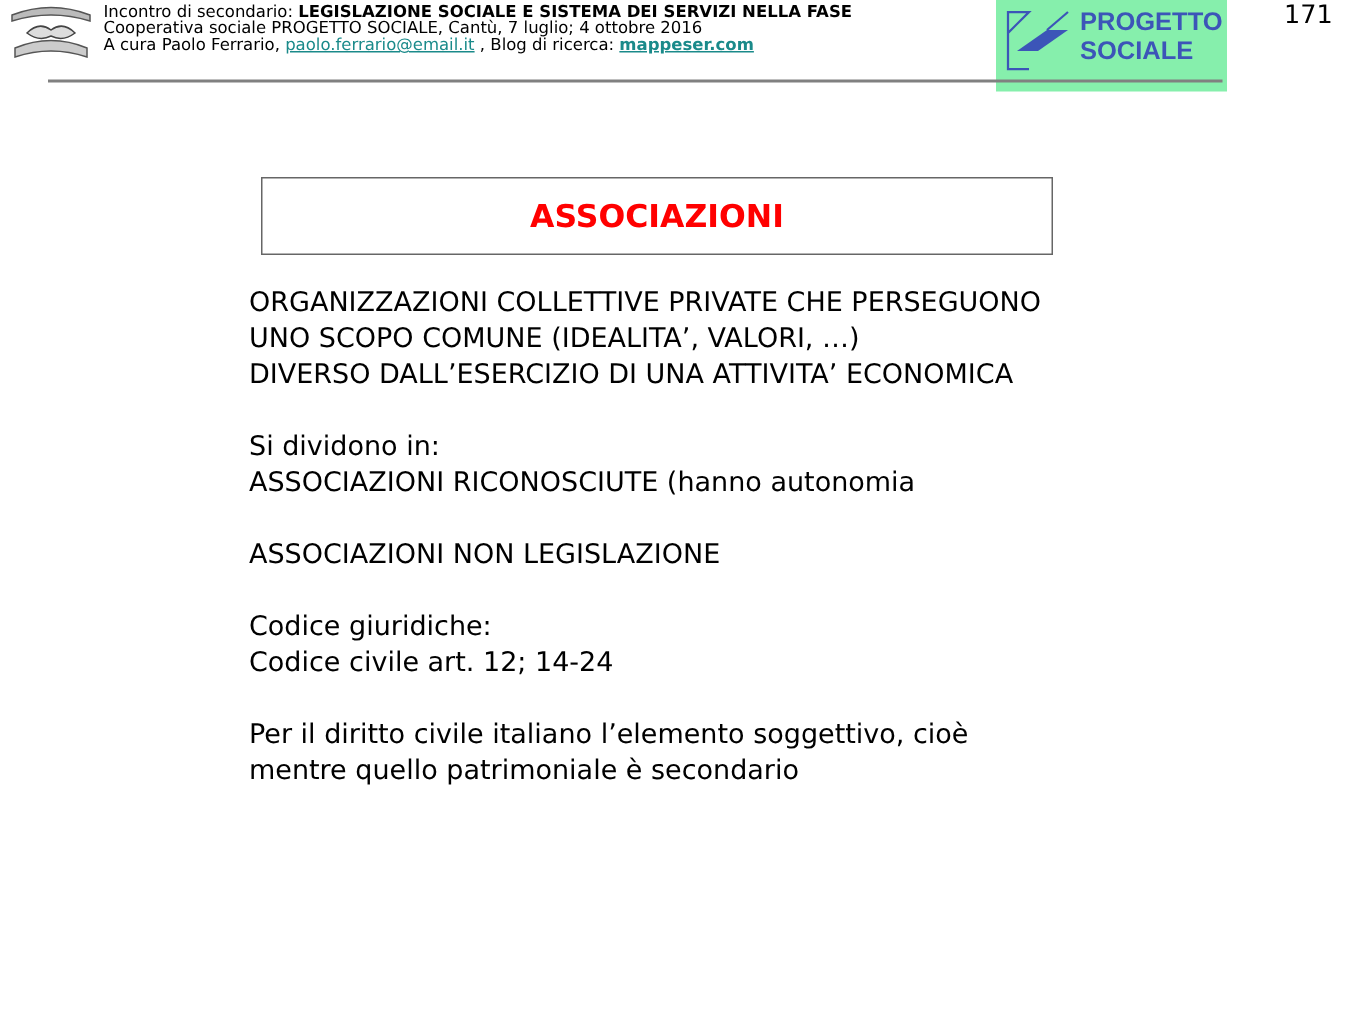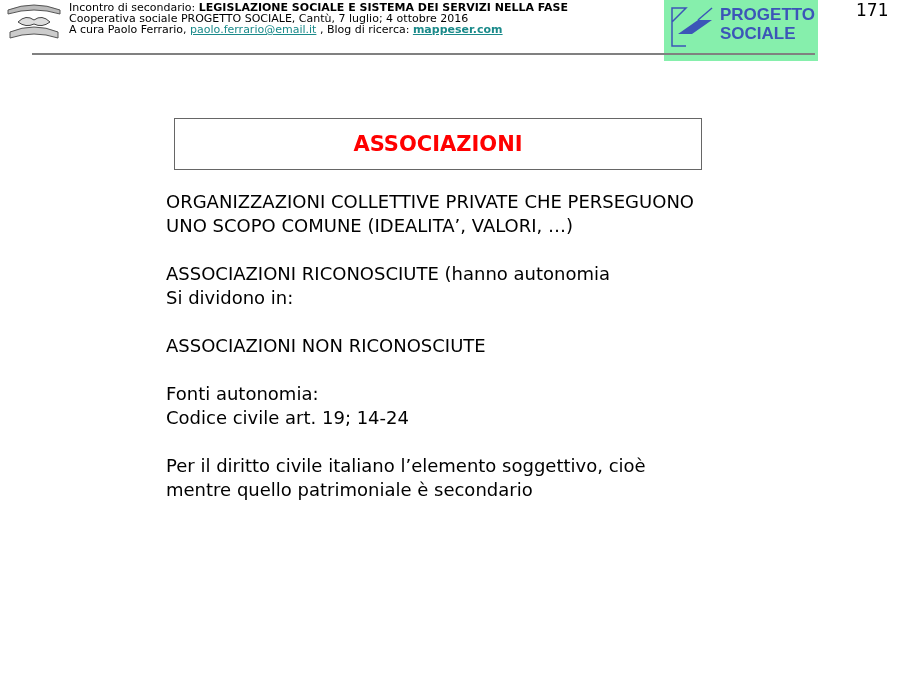--- a/index.html
+++ b/index.html
@@ -51,24 +51,25 @@
 <div class="page-num">171</div>
 <div class="header-line"></div>
 
 <div class="title-box">
   <span>ASSOCIAZIONI</span>
 </div>
 
 <div class="body">
   <p>ORGANIZZAZIONI COLLETTIVE PRIVATE CHE PERSEGUONO</p>
   <p>UNO SCOPO COMUNE (IDEALITA’, VALORI, …)</p>
+  <p>DIVERSO DALL’ESERCIZIO DI UNA ATTIVITA’ ECONOMICA</p>
   <div class="gap"></div>
+  <p>Si dividono in:</p>
   <p>ASSOCIAZIONI RICONOSCIUTE (hanno autonomia</p>
-  <p>Si dividono in:</p>
   <div class="gap"></div>
-  <p>ASSOCIAZIONI NON RICONOSCIUTE</p>
+  <p>ASSOCIAZIONI NON LEGISLAZIONE</p>
   <div class="gap"></div>
-  <p>Fonti autonomia:</p>
-  <p>Codice civile art. 19; 14-24</p>
+  <p>Codice giuridiche:</p>
+  <p>Codice civile art. 12; 14-24</p>
   <div class="gap"></div>
   <p>Per il diritto civile italiano l’elemento soggettivo, cioè</p>
   <p>mentre quello patrimoniale è secondario</p>
 </div>
 
 </body></html>

